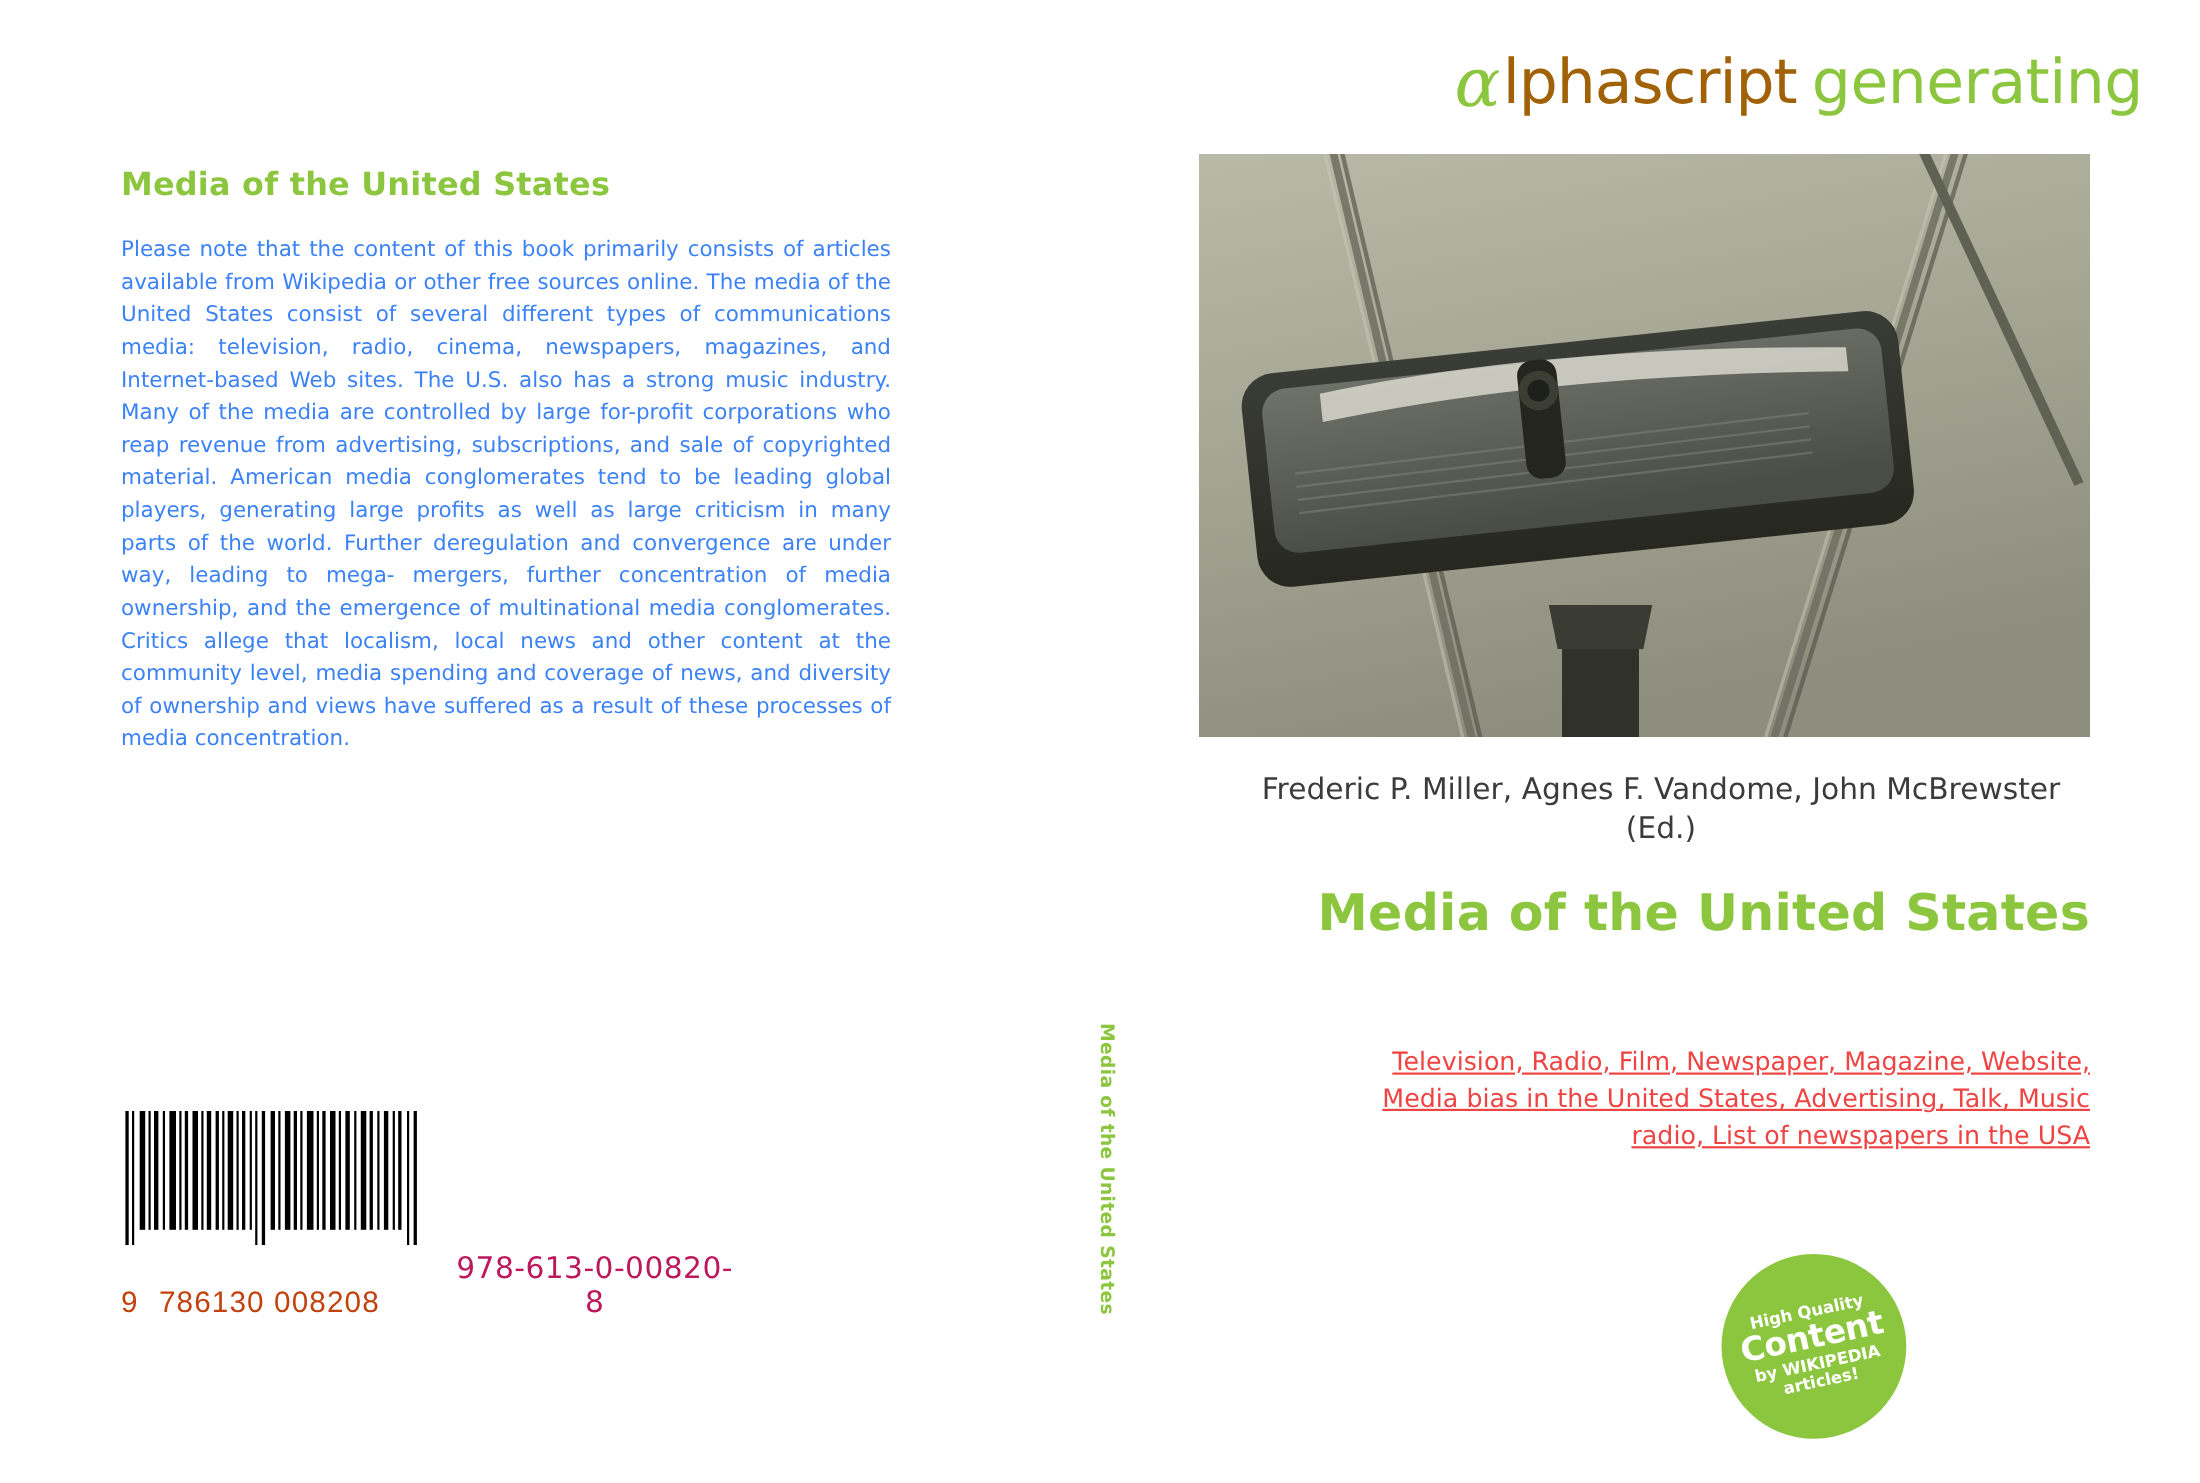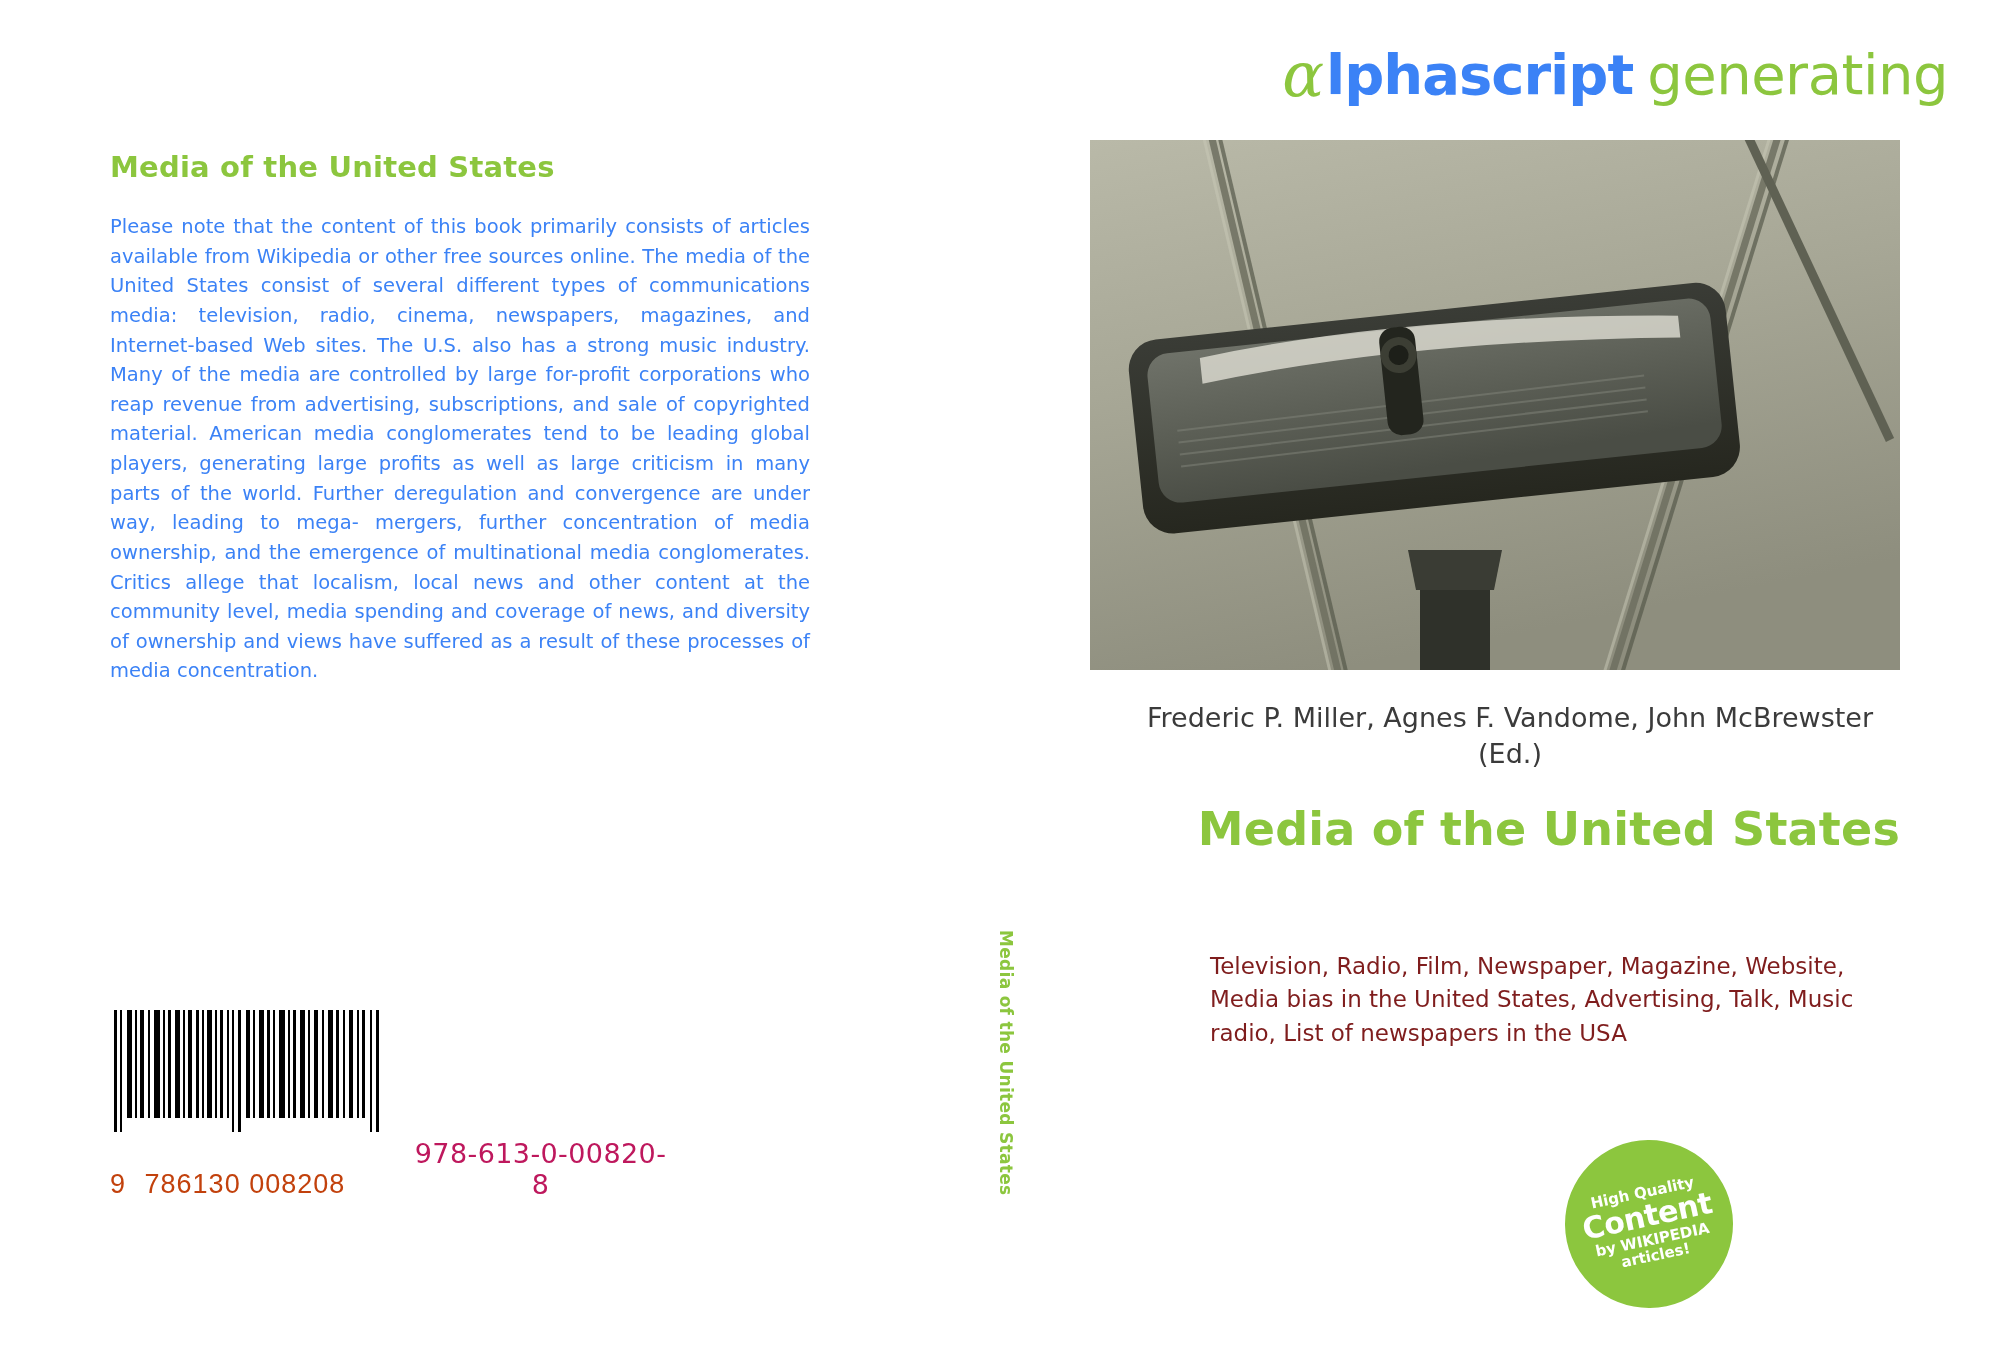--- a/index.html
+++ b/index.html
@@ -37,22 +37,22 @@
     font-style: italic;
     font-size: 62px;
     color: #8cc63e;
     line-height: 1;
     margin-right: 2px;
     position: relative;
     top: 2px;
   }
   .publisher .pub-bold {
     font-size: 56px;
-    font-weight: bold;
-    color: #3b82f6;
+    font-weight: normal;
+    color: #a16207;
     letter-spacing: -1px;
   }
   .publisher .pub-light {
     font-size: 56px;
     font-weight: normal;
     color: #8cc63e;
     letter-spacing: -0.5px;
     margin-left: 14px;
   }
 
@@ -170,24 +170,25 @@
     font-weight: bold;
     color: #8cc63e;
     line-height: 1.28;
     letter-spacing: 0.2px;
   }
   .keywords {
     position: absolute;
     left: 120px;
     top: 950px;
     width: 690px;
-    text-align: left;
+    text-align: right;
     font-size: 23px;
     line-height: 1.45;
-    color: #7f1d1d;
+    color: #ef4444;
+    text-decoration: underline;
   }
 
   
   .sticker {
     position: absolute;
     left: 475px;
     top: 1140px;
     width: 168px;
     height: 168px;
   }

